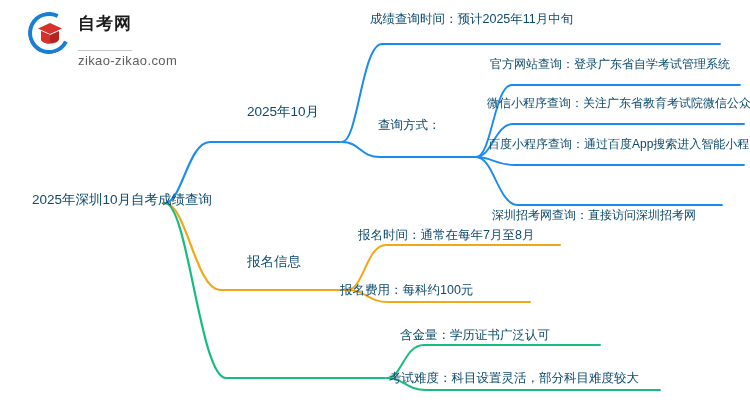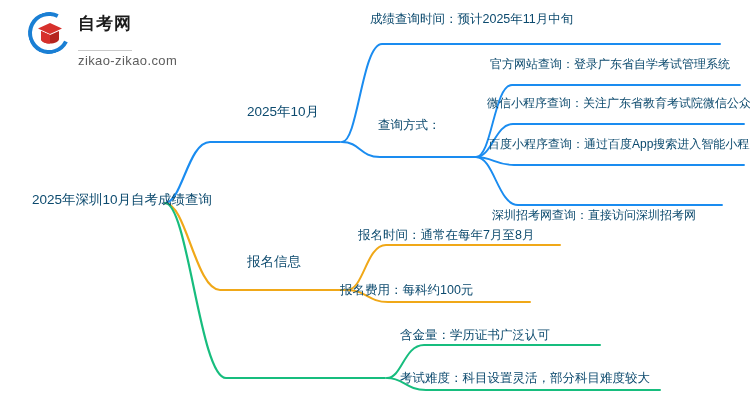--- a/index.html
+++ b/index.html
@@ -124,15 +124,15 @@
   <div class="node lvl3" style="left:488px; top:138px;">百度小程序查询：通过百度App搜索进入智能小程序</div>
 
   <div class="node lvl3" style="left:492px; top:179px;margin-top:30px;">深圳招考网查询：直接访问深圳招考网</div>
 
   <div class="node lvl2" style="left:358px; top:229px;">报名时间：通常在每年7月至8月</div>
 
   <div class="node lvl2" style="left:340px; top:284px;">报名费用：每科约100元</div>
 
   <div class="node lvl2" style="left:400px; top:329px;">含金量：学历证书广泛认可</div>
 
-  <div class="node lvl2" style="left:400px; top:372px;text-align:center;">考试难度：科目设置灵活，部分科目难度较大</div>
+  <div class="node lvl2" style="left:389px; top:372px;text-align:center;">考试难度：科目设置灵活，部分科目难度较大</div>
 
 </div>
 
 </body></html>

